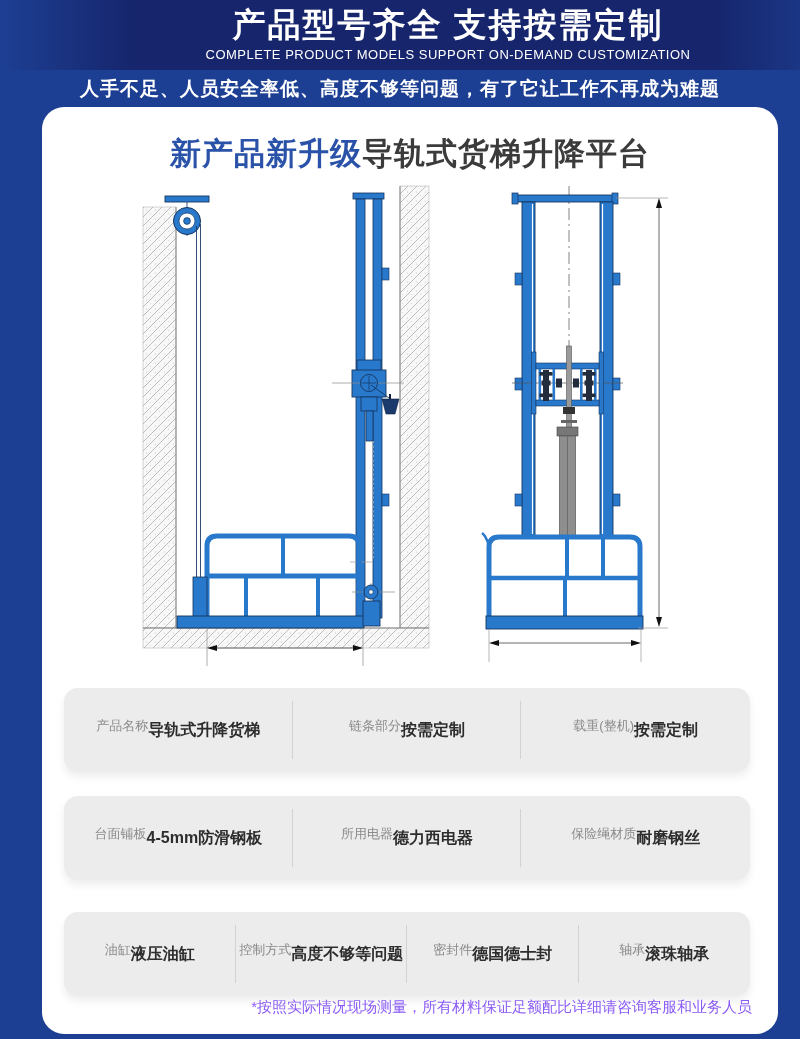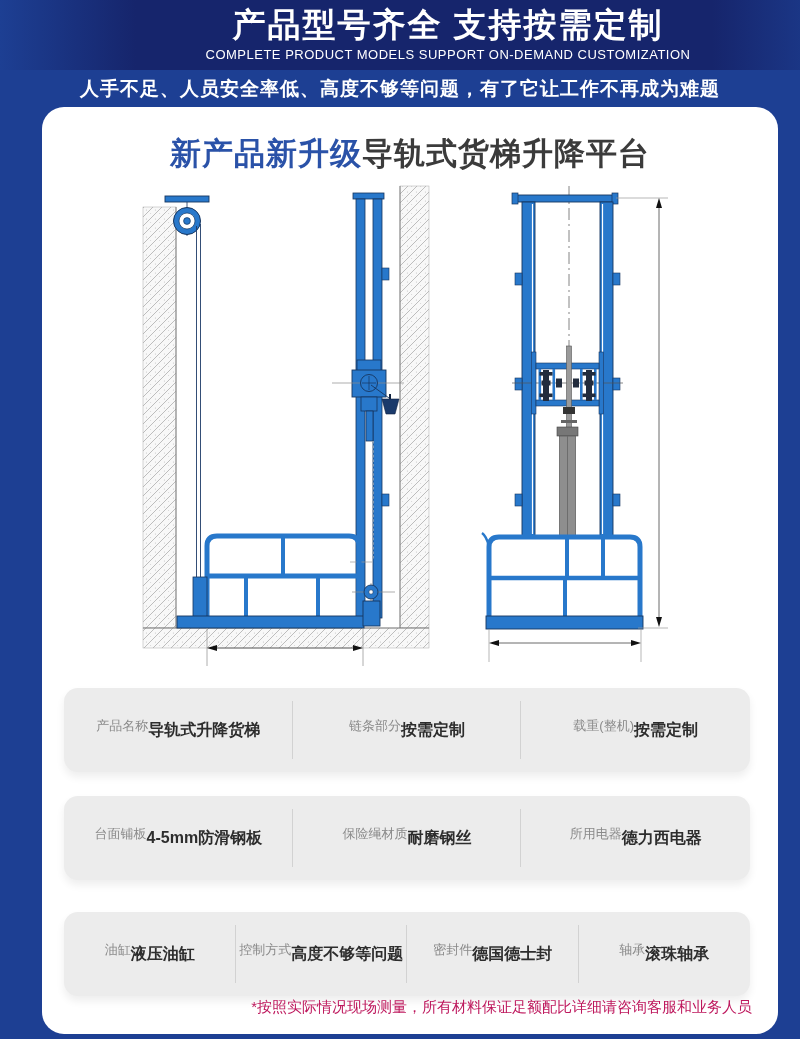--- a/index.html
+++ b/index.html
@@ -30,21 +30,21 @@
 
   
   .spec-row{position:absolute;left:22px;width:686px;height:84px;background:#ececec;
       border-radius:14px;display:flex;box-shadow:0 5px 8px rgba(0,0,0,.07);}
   .spec-row.r1{top:581px;} .spec-row.r2{top:689px;text-align:right;} .spec-row.r3{top:797px;margin-top:8px;}
   .spec-cell{flex:1;display:flex;flex-direction:row;align-items:center;justify-content:center;position:relative;}
   .spec-cell:not(:last-child)::after{content:"";position:absolute;right:0;top:13px;height:58px;width:1px;background:#d2d2d2;}
   .spec-label{font-size:13px;color:#8a8a8a;margin-bottom:9px;}
   .spec-value{font-size:16px;color:#2d2d2d;font-weight:600;white-space:nowrap;}
 
-  .note{position:absolute;right:26px;bottom:17px;font-size:15px;color:#be185d;text-align:right;}
+  .note{position:absolute;right:26px;bottom:17px;font-size:15px;color:#8b5cf6;text-align:right;}
 
   .footer-strip{position:absolute;left:0;bottom:0;width:800px;height:5px;background:#1d3f93;}
 </style>
 </head>
 <body>
 
 <div class="page">
 
   <div class="header-top">
     <div class="header-title">产品型号齐全 支持按需定制</div>
@@ -245,27 +245,27 @@
         <div class="spec-value">按需定制</div>
       </div>
     </div>
 
     <div class="spec-row r2">
       <div class="spec-cell">
         <div class="spec-label">台面铺板</div>
         <div class="spec-value">4-5mm防滑钢板</div>
       </div>
       <div class="spec-cell">
+        <div class="spec-label">所用电器</div>
+        <div class="spec-value">德力西电器</div>
+      </div>
+      <div class="spec-cell">
         <div class="spec-label">保险绳材质</div>
         <div class="spec-value">耐磨钢丝</div>
       </div>
-      <div class="spec-cell">
-        <div class="spec-label">所用电器</div>
-        <div class="spec-value">德力西电器</div>
-      </div>
     </div>
 
     <div class="spec-row r3">
       <div class="spec-cell">
         <div class="spec-label">油缸</div>
         <div class="spec-value">液压油缸</div>
       </div>
       <div class="spec-cell">
         <div class="spec-label">控制方式</div>
         <div class="spec-value">高度不够等问题</div>

